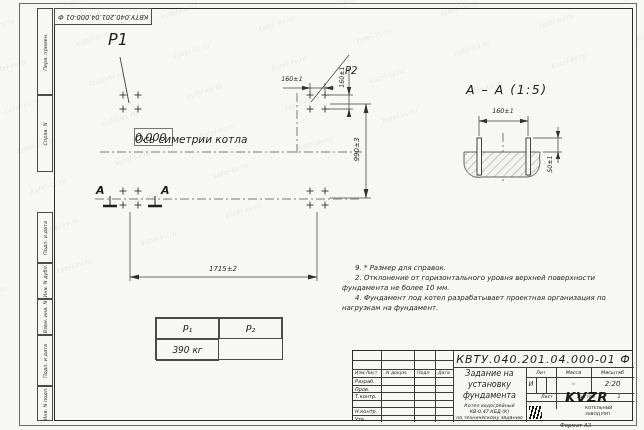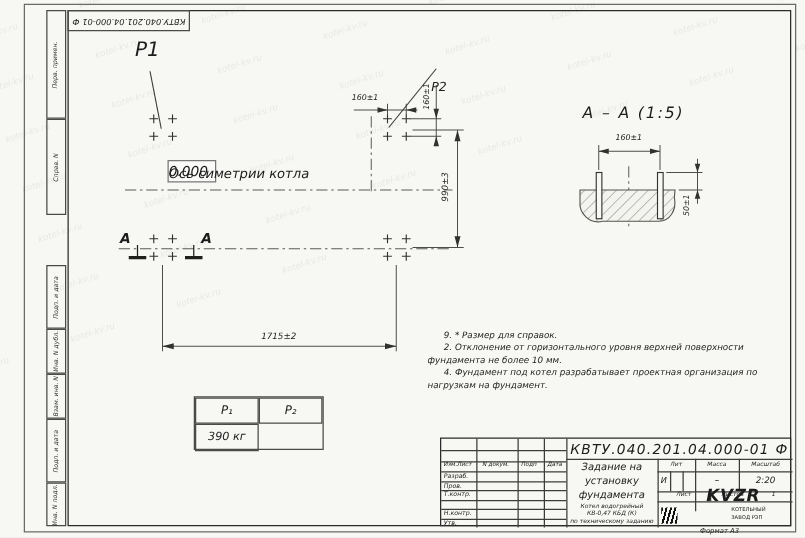--- a/index.html
+++ b/index.html
@@ -17,21 +17,21 @@
   .topstamp{position:absolute;left:54px;top:8px;width:98px;height:17px;border:1px solid #4a4a46;
             display:flex;align-items:center;justify-content:center;box-sizing:border-box;}
   .topstamp span{font-size:6.6px;font-style:italic;transform:rotate(180deg);white-space:nowrap;}
   svg.linework{position:absolute;left:0;top:0;pointer-events:none;}
   .elevbox{position:absolute;left:134px;top:128px;width:37px;height:16px;border:1px solid #777;
            display:flex;align-items:center;justify-content:flex-start;background:rgba(250,250,248,.85);}
   .elevbox span{font-size:11px;font-style:italic;font-weight:500;}
   .notes{position:absolute;left:342px;top:263px;width:268px;font-size:7px;font-style:italic;
          line-height:10px;color:#222;}
   .notes p{margin:0;text-indent:13px;}
-  .ltable{position:absolute;left:155px;top:317px;width:104px;height:43px;display:grid;
+  .ltable{position:absolute;left:155px;top:317px;width:128px;height:43px;display:grid;
           grid-template-rows:21px 22px;grid-template-columns:1fr 1fr;border:1px solid #4a4a46;box-sizing:border-box;text-align:right;}
   .ltable div{border:0.5px solid #4a4a46;display:flex;align-items:center;justify-content:center;
               font-style:italic;}
   .ltable .hd{font-size:9.5px;}
   .ltable .vl2{font-size:9px;}
   .tb{position:absolute;left:352px;top:350px;width:281px;height:71px;border:1.6px solid #2b2b2b;box-sizing:border-box;}
   .tb .ln{position:absolute;background:#3c3c38;}
   .tb .t{position:absolute;font-style:italic;white-space:nowrap;line-height:1;color:#1c1c1c;}
   .logo-icon{position:absolute;left:176px;top:55px;width:13px;height:13px;
              background:repeating-linear-gradient(105deg,#111 0 1.6px,transparent 1.6px 3.4px);}

